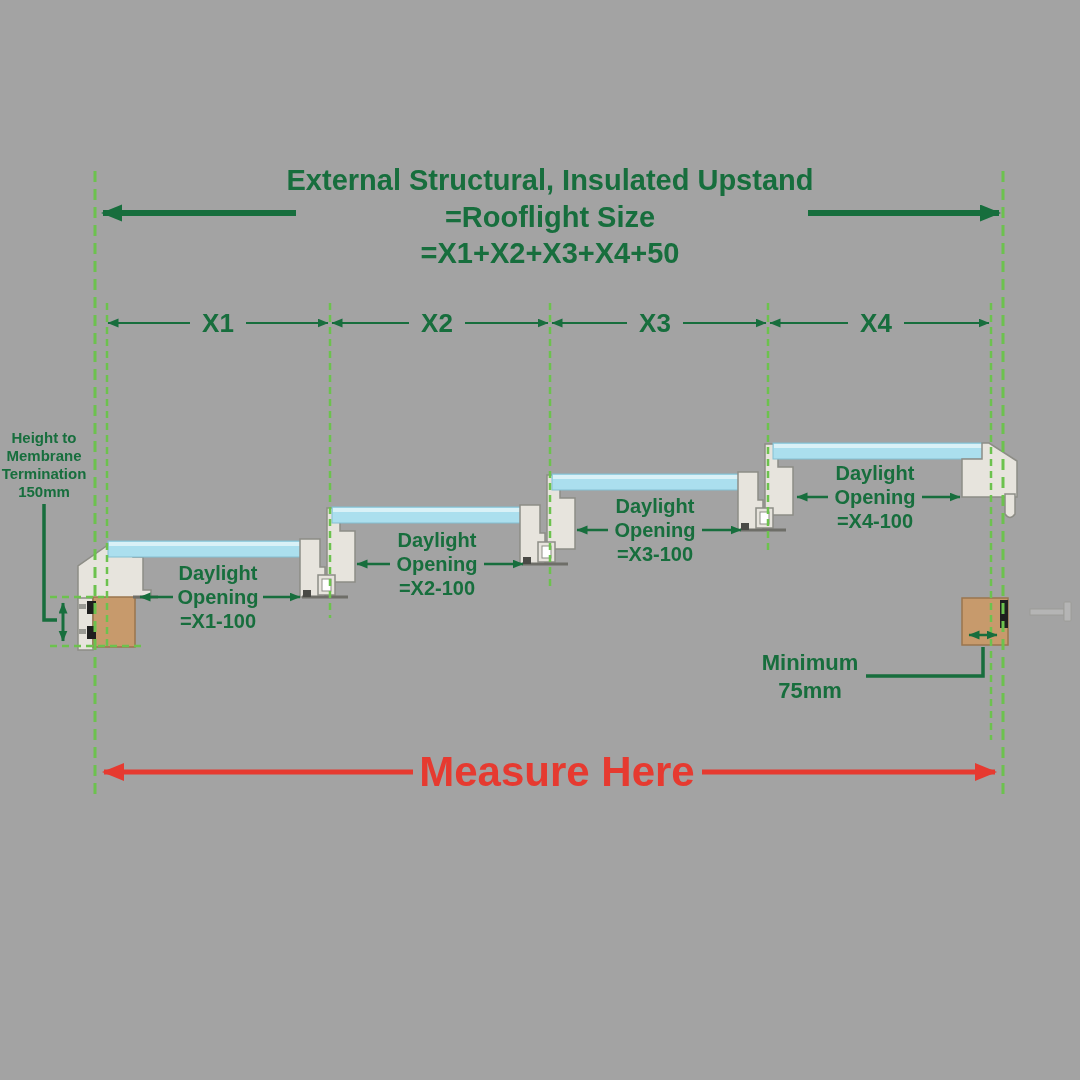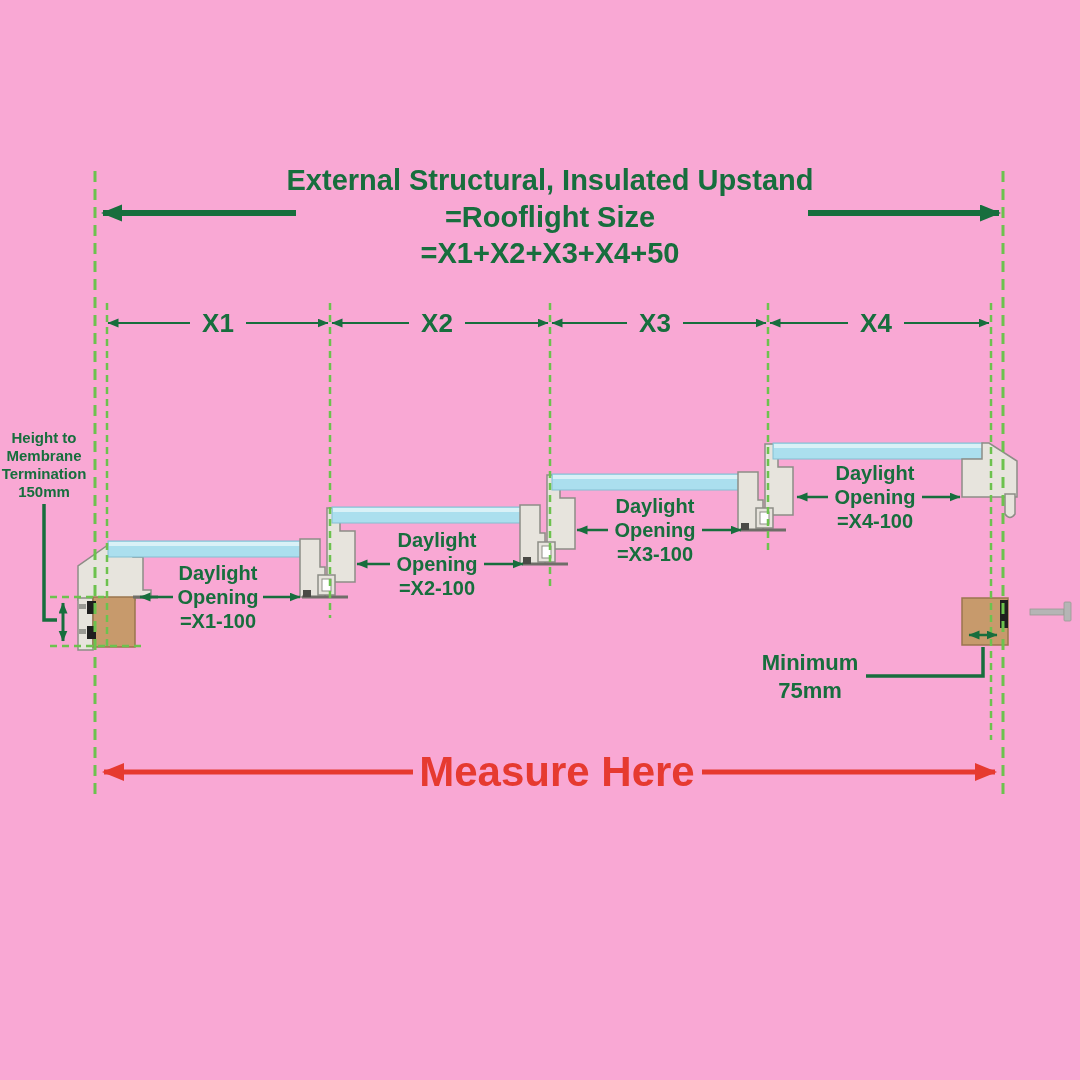--- a/index.html
+++ b/index.html
@@ -3,21 +3,21 @@
 <meta charset="utf-8">
 <style>
   :root{
     --green-dark:#176e3d; --green-light:#6cc24e; --red:#e63a30;
     --glass-fill:#abdfee; --glass-highlight:#d9f1f7; --glass-edge:#84bfd2;
     --frame-fill:#e7e4dd; --frame-stroke:#8d8d86;
     --timber-fill:#c79a6c; --timber-stroke:#9a754e;
     --base-line:#6e6e68; --metal-gray:#b5b5b5; --black-part:#1f1f1f;
   }
   html,body{margin:0;padding:0;background:#ffffff;}
-  .stage{width:1080px;height:1080px;background:#f9a8d4;position:relative;}
+  .stage{width:1080px;height:1080px;background:#a3a3a3;position:relative;}
   svg{display:block;}
   text{font-family:"Liberation Sans", sans-serif;font-weight:bold;text-anchor:middle;}
   .t-green{fill:var(--green-dark,#176e3d);}
   .t-title{font-size:29px;}
   .t-dim{font-size:26px;}
   .t-day{font-size:20px;}
   .t-small{font-size:15px;}
   .t-min{font-size:22px;}
   .t-measure{font-size:42px;fill:var(--red,#e63a30);}
   .ln-dk{stroke:var(--green-dark,#176e3d);fill:none;}

